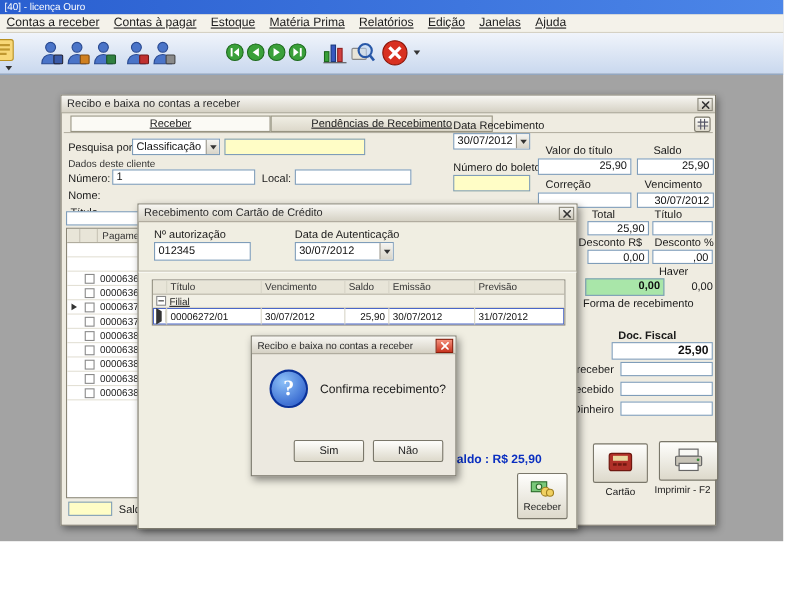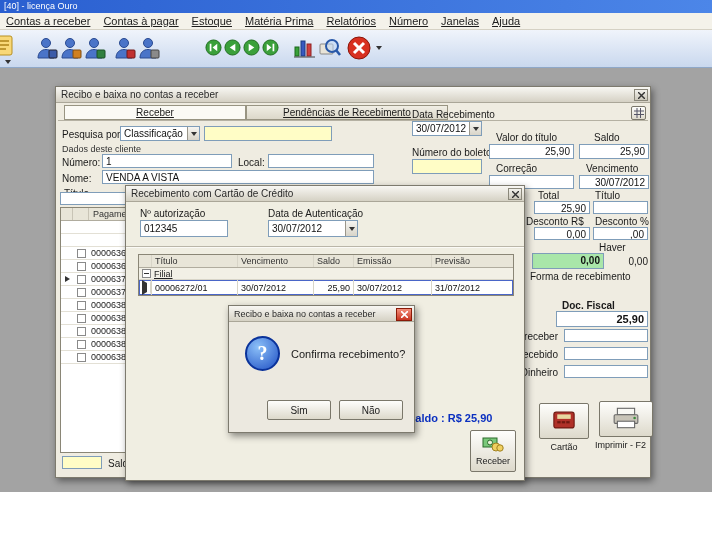--- a/index.html
+++ b/index.html
@@ -108,21 +108,21 @@
     <div class="titlebar">
       <span>[40] - licença Ouro</span>
     </div>
 
     <div class="menubar">
       <span class="menu-item">Contas a receber</span>
       <span class="menu-item">Contas à pagar</span>
       <span class="menu-item">Estoque</span>
       <span class="menu-item">Matéria Prima</span>
       <span class="menu-item">Relatórios</span>
-      <span class="menu-item">Número</span>
+      <span class="menu-item">Edição</span>
       <span class="menu-item">Janelas</span>
       <span class="menu-item">Ajuda</span>
     </div>
 
     <div class="toolbar">
       <div class="ticon" style="left:-5px;top:5px">
         <svg width="22" height="22" viewBox="0 0 22 22">
             <rect x="2" y="1" width="15" height="19" rx="2" fill="#f8d878" stroke="#b89020"></rect>
             <rect x="5" y="5" width="9" height="2" fill="#c09830"></rect>
             <rect x="5" y="9" width="9" height="2" fill="#c09830"></rect>
@@ -248,21 +248,20 @@
       <div class="inp yellow" style="left:148px;top:39px;width:128px;height:15px"></div>
 
       <span class="lbl small" style="left:6px;top:57px">Dados deste cliente</span>
 
       <span class="lbl" style="left:6px;top:70px">Número:</span>
       <div class="inp" style="left:46px;top:67px;width:130px;height:14px">1</div>
       <span class="lbl" style="left:182px;top:70px">Local:</span>
       <div class="inp" style="left:212px;top:67px;width:106px;height:14px"></div>
 
       <span class="lbl" style="left:6px;top:86px">Nome:</span>
-      <div class="inp" style="left:46px;top:83px;width:272px;height:14px">VENDA A VISTA</div>
 
       <span class="lbl" style="left:8px;top:101px">Título</span>
       <div class="inp" style="left:4px;top:105px;width:120px;height:13px"></div>
 
       <div class="lgrid">
         <div class="lgrid-h">
           <span class="c1"></span>
             <span class="c2"></span>
           <span class="c3">Pagamento</span>
         </div>

